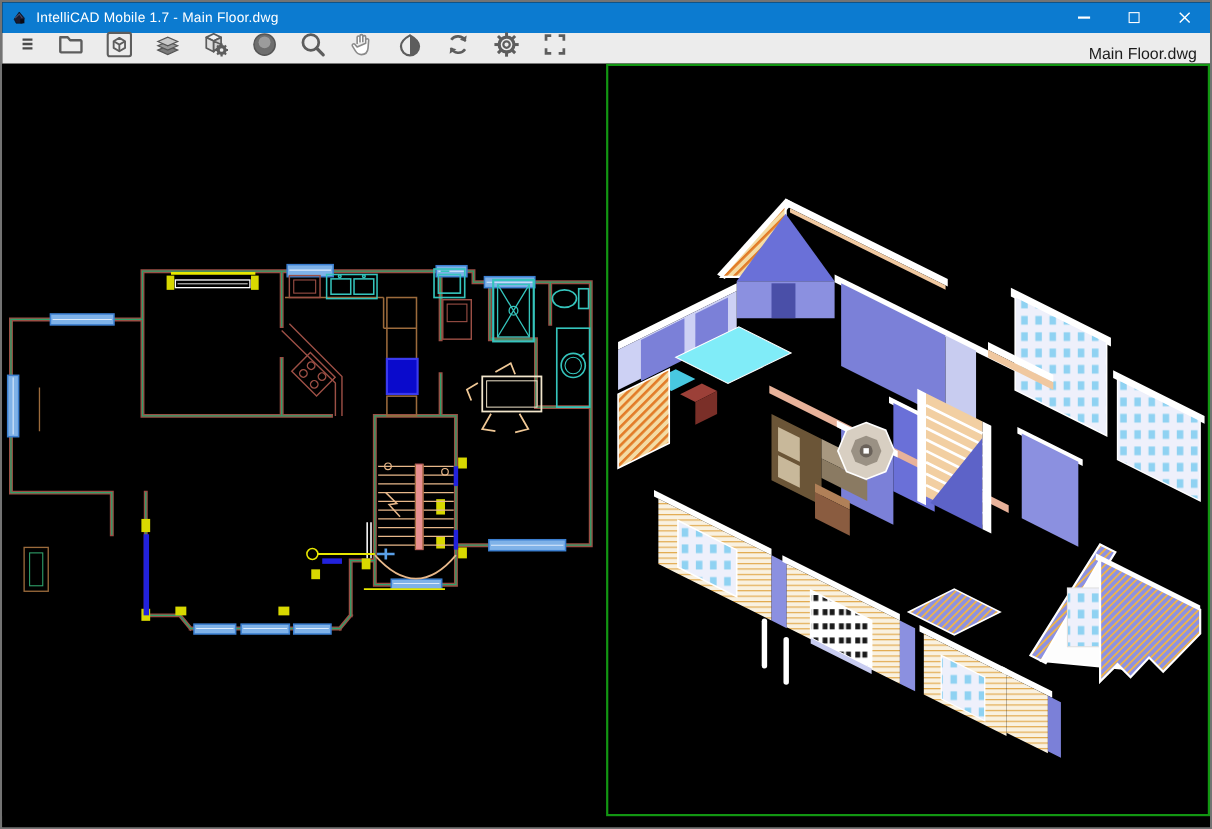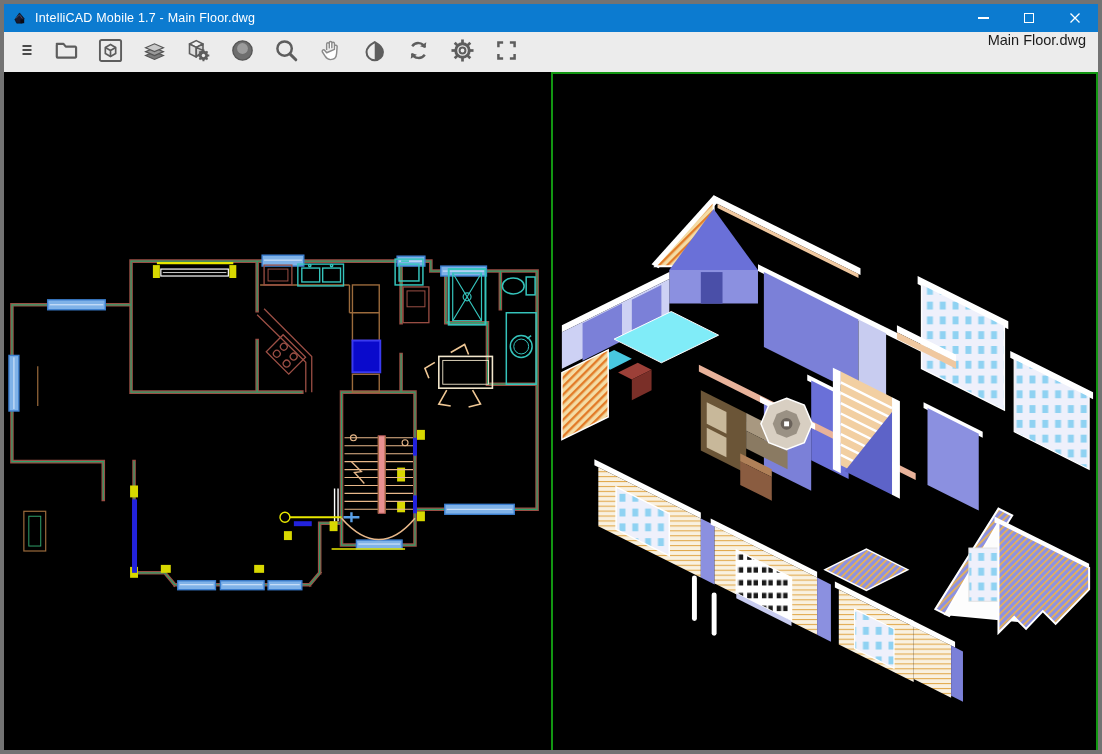--- a/index.html
+++ b/index.html
@@ -1,36 +1,36 @@
 <!DOCTYPE html>
 <html><head>
 <meta charset="utf-8">
 <style>
   html,body{margin:0;padding:0;background:#222;}
   *{box-sizing:border-box;}
   .window{
     width:1102px;height:754px;
-    border:4px solid #737373;
+    border:2px solid #737373;
     display:flex;flex-direction:column;
     background:#000;
     font-family:"Liberation Sans",sans-serif;
     position:relative;overflow:hidden;
   }
   .titlebar{
     height:28px;background:#0c7bd0;color:#fff;
     display:flex;align-items:center;flex:0 0 auto;
   }
   .app-icon{width:15px;height:15px;margin:0 8px 0 8px;flex:0 0 auto;}
   .title-text{font-size:12.5px;letter-spacing:.2px;}
   .controls{margin-left:auto;display:flex;height:100%;}
   .ctrl{width:46px;height:100%;display:flex;align-items:center;justify-content:center;cursor:default;}
   .min-glyph{width:11px;height:2px;background:#fff;}
   .max-glyph{width:10px;height:10px;border:1.3px solid #fff;}
   .toolbar{
-    height:40px;background:#ececec;display:flex;align-items:flex-start;
+    height:28px;background:#ececec;display:flex;align-items:flex-end;
     padding:0 12px 0 6px;flex:0 0 auto;
   }
   .tool{width:44px;height:36px;display:flex;align-items:center;justify-content:center;}
   .tool.small{width:34px;}
   .doc-label{margin-left:auto;font-size:14.5px;color:#1b1b1b;}
   .canvas{flex:1;display:flex;background:#000;}
   .vp{width:551px;height:684px;position:relative;background:#000;}
   .vp-right{border:2px solid #129612;}
   .vp svg{display:block;width:100%;height:100%;}
 </style>

